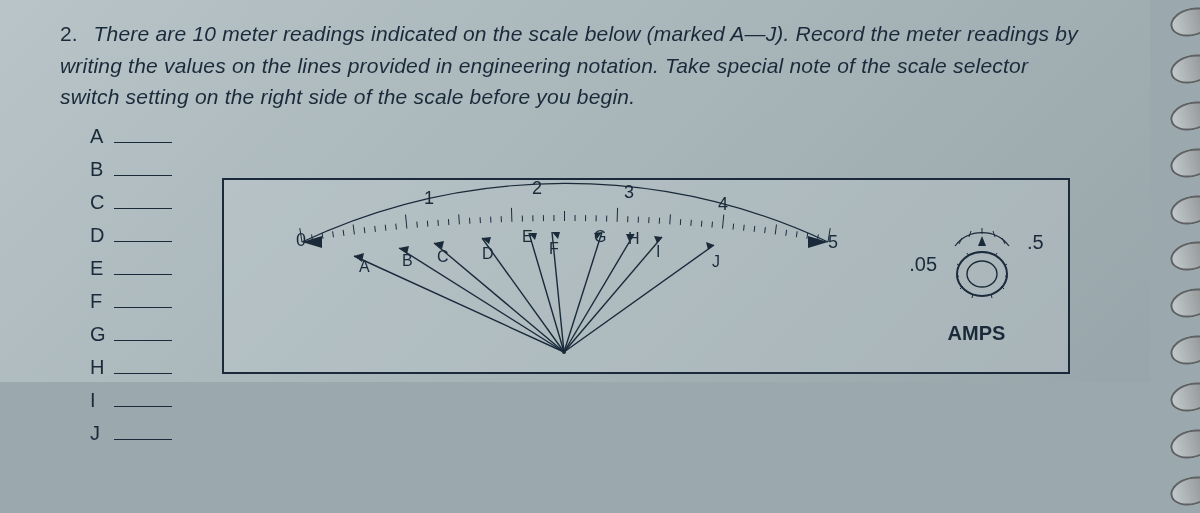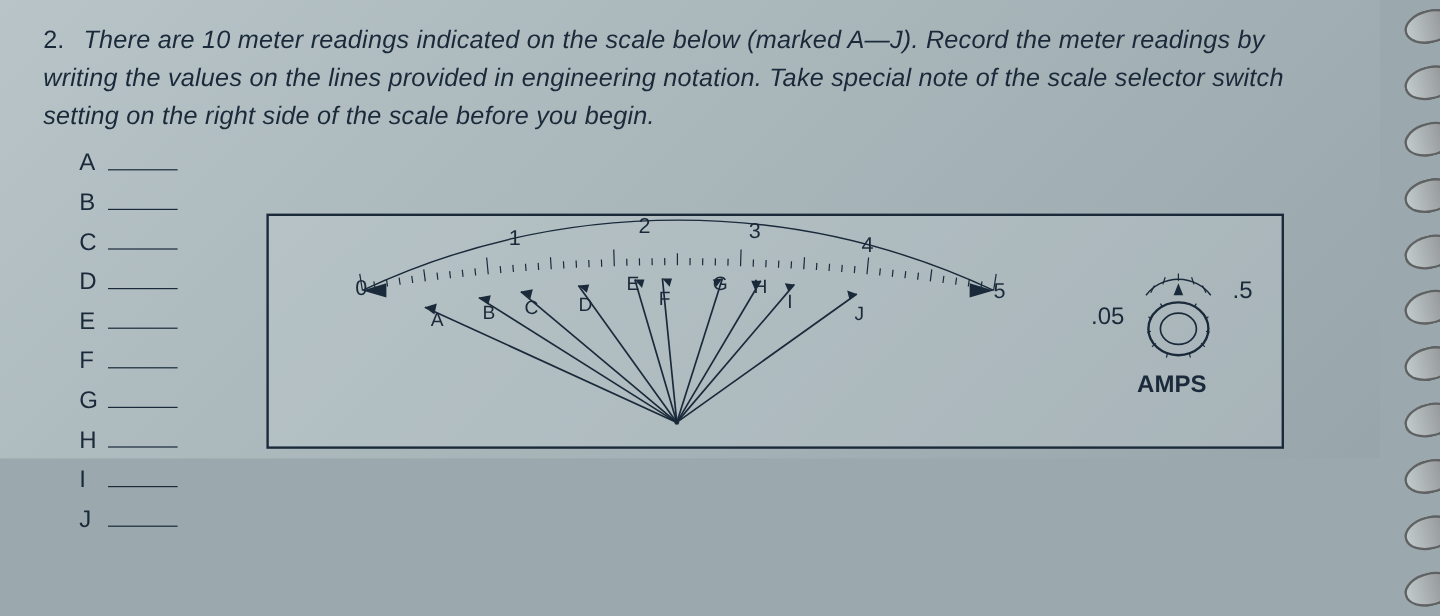--- a/index.html
+++ b/index.html
@@ -9,21 +9,21 @@
       background: #9ba8ad;
       font-family: Georgia, 'Times New Roman', serif;
       position: relative;
       overflow: hidden;
     }
     .page-surface {
       width: 1150px;
       height: 382px;
       background: linear-gradient(135deg, #b8c4c7 0%, #a8b5b9 50%, #98a5aa 100%);
       position: relative;
-      padding: 18px 60px 0 36px;
+      padding: 18px 60px 0 60px;
     }
     .question-number {
       display: inline;
       font-family: Arial, sans-serif;
       font-size: 21px;
       color: #1a2a3a;
       margin-right: 12px;
     }
     .question-text {
       font-family: Arial, sans-serif;
@@ -82,21 +82,21 @@
     .selector-label {
       font-family: Arial, sans-serif;
       font-size: 20px;
       color: #1a2a3a;
     }
     .amps-label {
       font-family: Arial, sans-serif;
       font-size: 20px;
       font-weight: 600;
       color: #1a2a3a;
-      margin-top: 6px;
+      margin-top: 18px;
     }
     .spiral {
       position: absolute;
       right: 0;
       top: 0;
       width: 48px;
       height: 513px;
       display: flex;
       flex-direction: column;
       justify-content: space-between;

